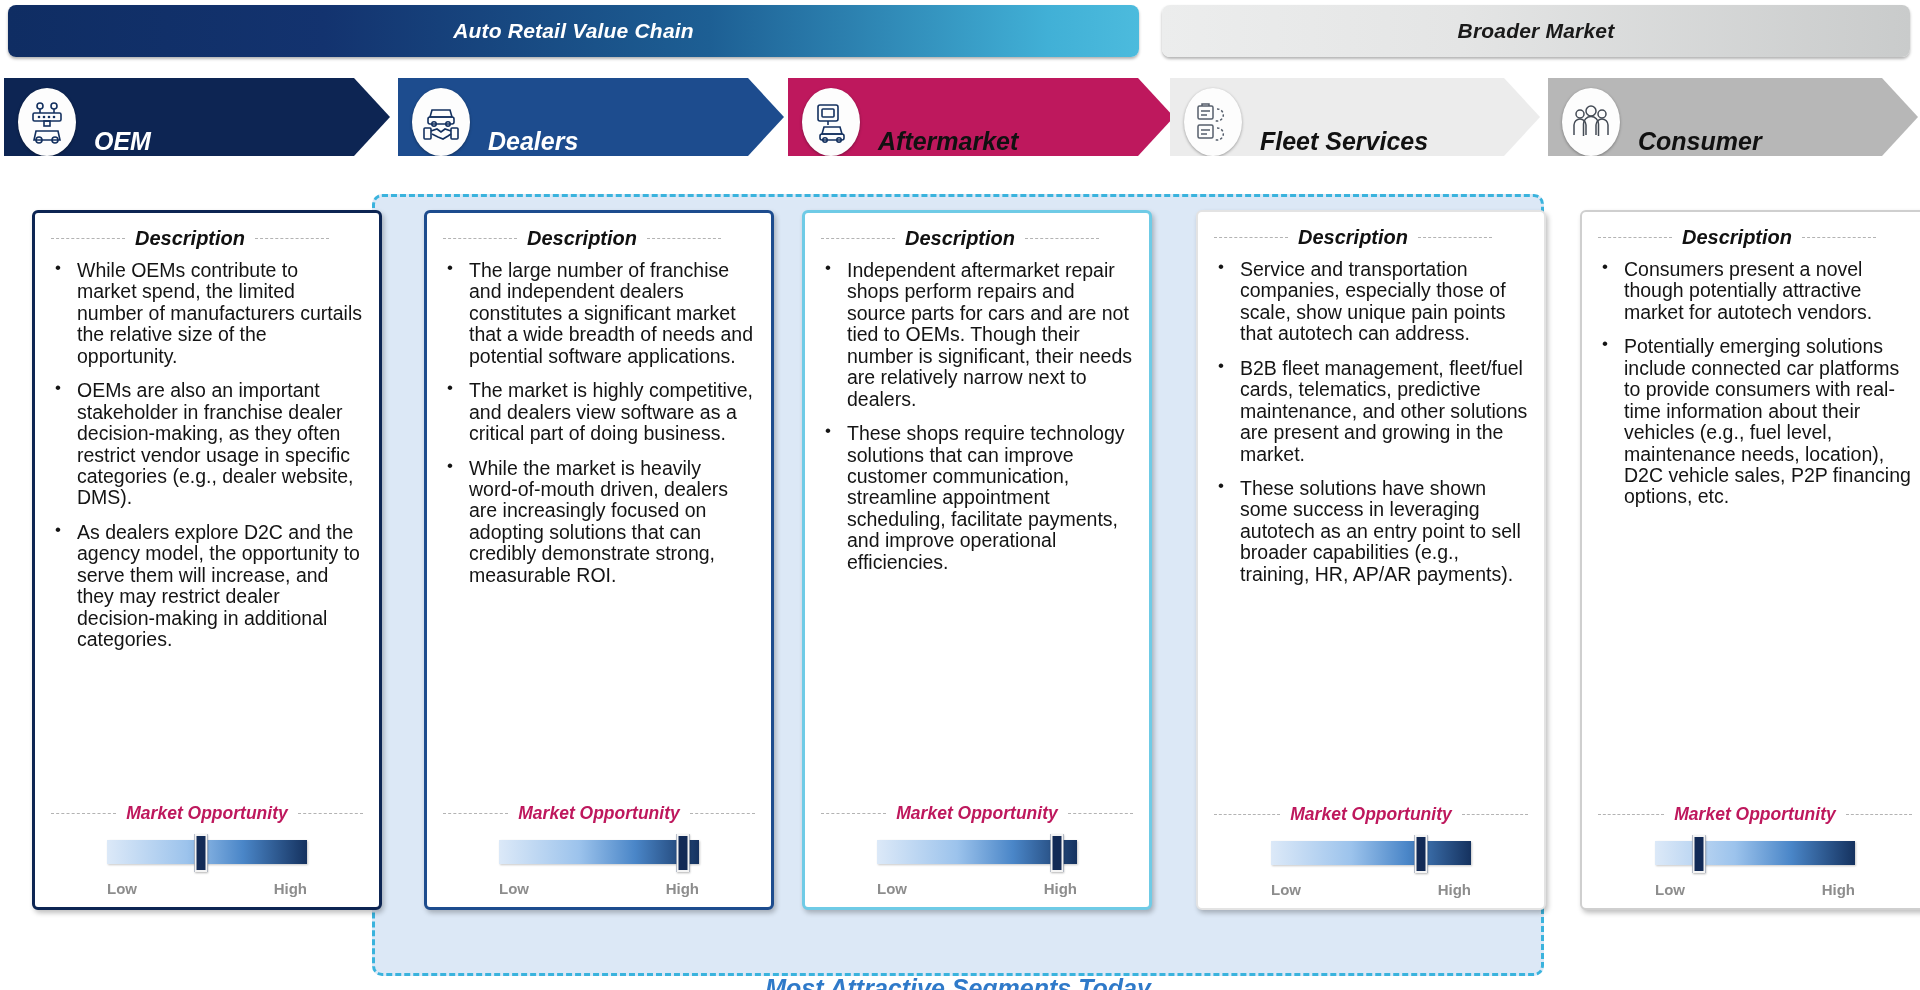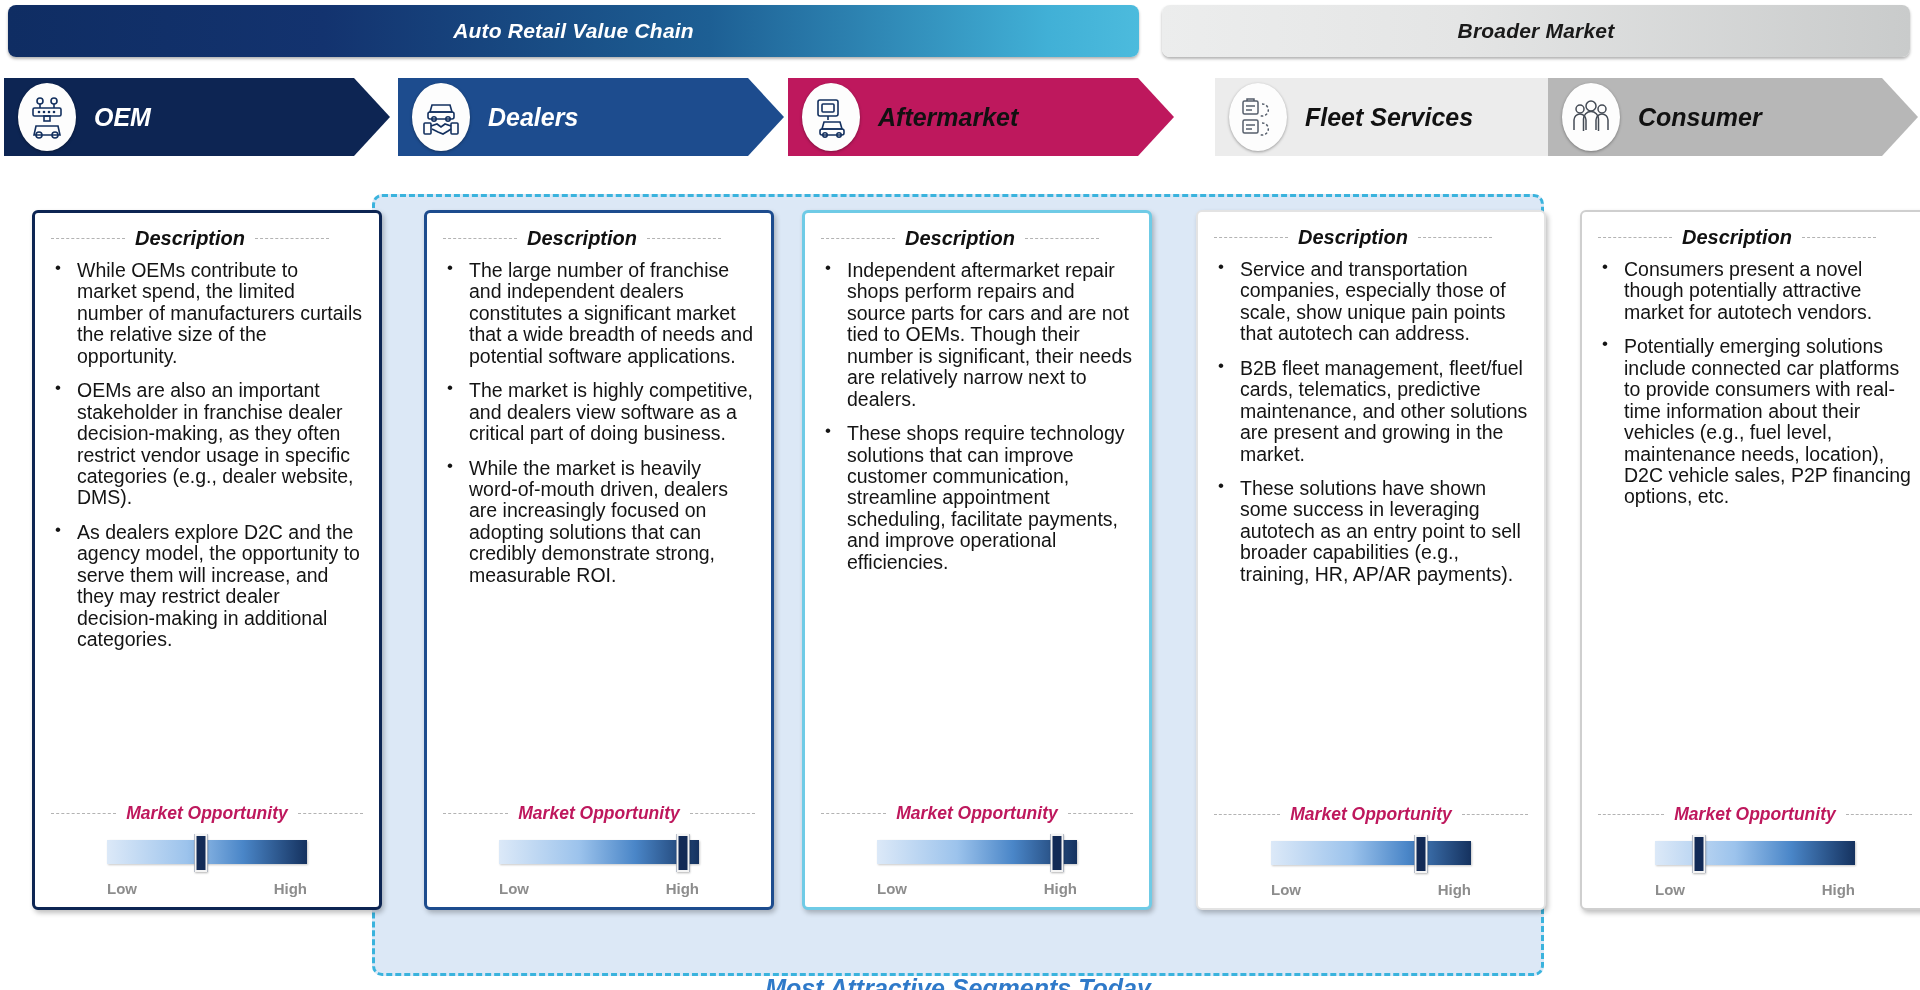--- a/index.html
+++ b/index.html
@@ -29,42 +29,42 @@
   #banner-value-chain span { color: #ffffff; }
   #banner-broader {
     left: 1162px; width: 748px;
     background: linear-gradient(90deg,#eceded 0%,#e4e5e5 40%,#c9cbcb 100%);
   }
   #banner-broader span { color: #1a1a1a; }
 
   
   .chev {
     position: absolute; top: 78px; height: 78px;
-    display: flex; align-items: center;
+    display: flex; align-items: flex-end;
     clip-path: polygon(0 0, calc(100% - 36px) 0, 100% 50%, calc(100% - 36px) 100%, 0 100%);
     filter: drop-shadow(0 2px 3px rgba(0,0,0,.35));
   }
   .chev .chev-label {
     font-style: italic; font-weight: bold; font-size: 25px;
     white-space: nowrap;
   }
   .chev .ico {
     width: 58px; height: 68px; margin-left: 14px; margin-right: 18px;
     border-radius: 50%;
     background: #fdfdfd;
     display: flex; align-items: center; justify-content: center;
     flex: 0 0 auto;
     box-shadow: 0 1px 3px rgba(0,0,0,.35);
   }
   .chev .ico svg { display:block; }
 
   #chev-oem       { left: 4px;    width: 386px;  background:#0d2553; }
   #chev-dealers   { left: 398px;  width: 386px;  background:#1d4c8e; }
   #chev-after     { left: 788px;  width: 386px;  background:#be185d; }
-  #chev-fleet     { left: 1215px; width: 370px;  background:#ececec; }
+  #chev-fleet     { left: 1170px; width: 370px;  background:#ececec; }
   #chev-consumer  { left: 1548px; width: 370px;  background:#b7b7b7; }
   #chev-oem .chev-label, #chev-dealers .chev-label { color:#ffffff; }
   #chev-after .chev-label, #chev-fleet .chev-label, #chev-consumer .chev-label { color:#111111; }
 
   
   #highlight {
     position: absolute; left: 372px; top: 194px;
     width: 1172px; height: 782px;
     background: #dce8f6;
     border: 3px dashed #3ab3dd;

